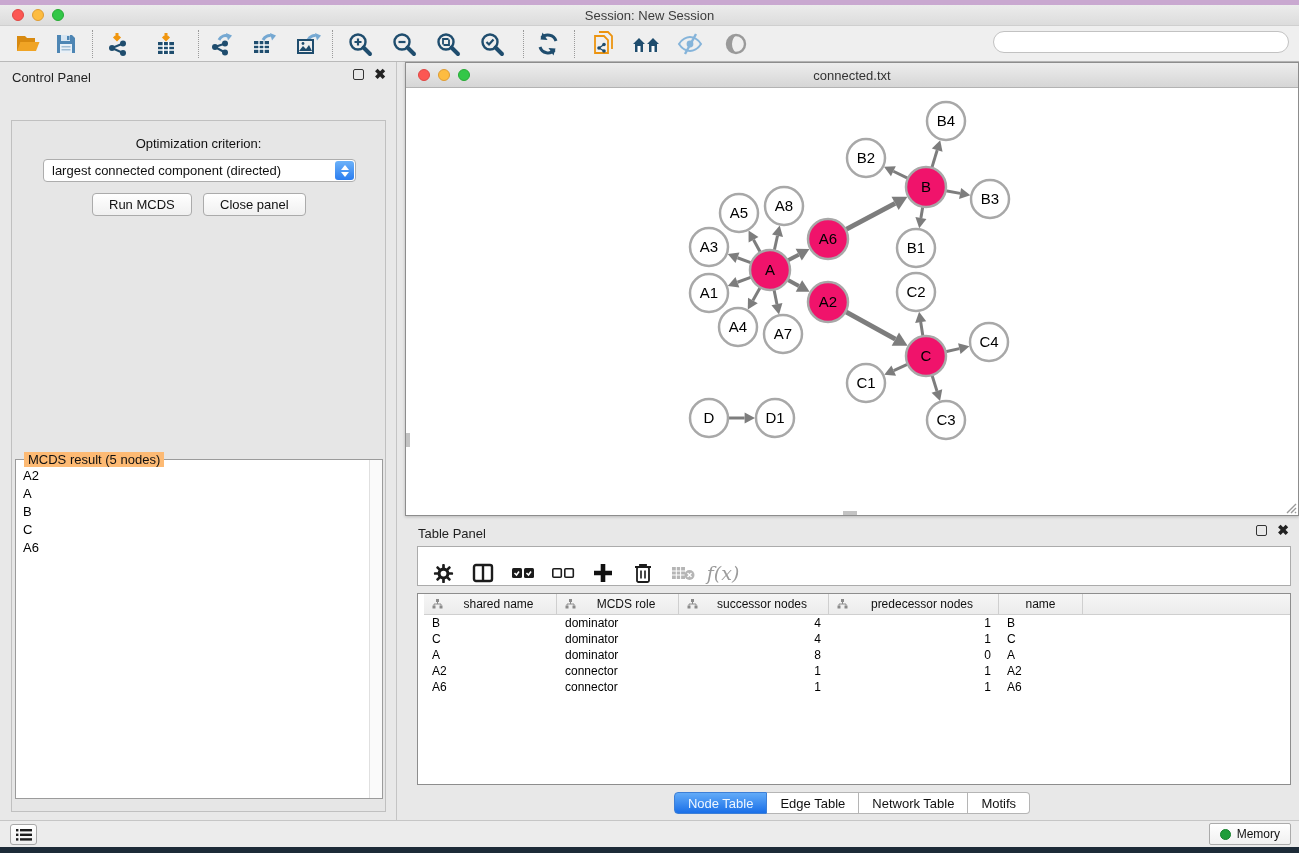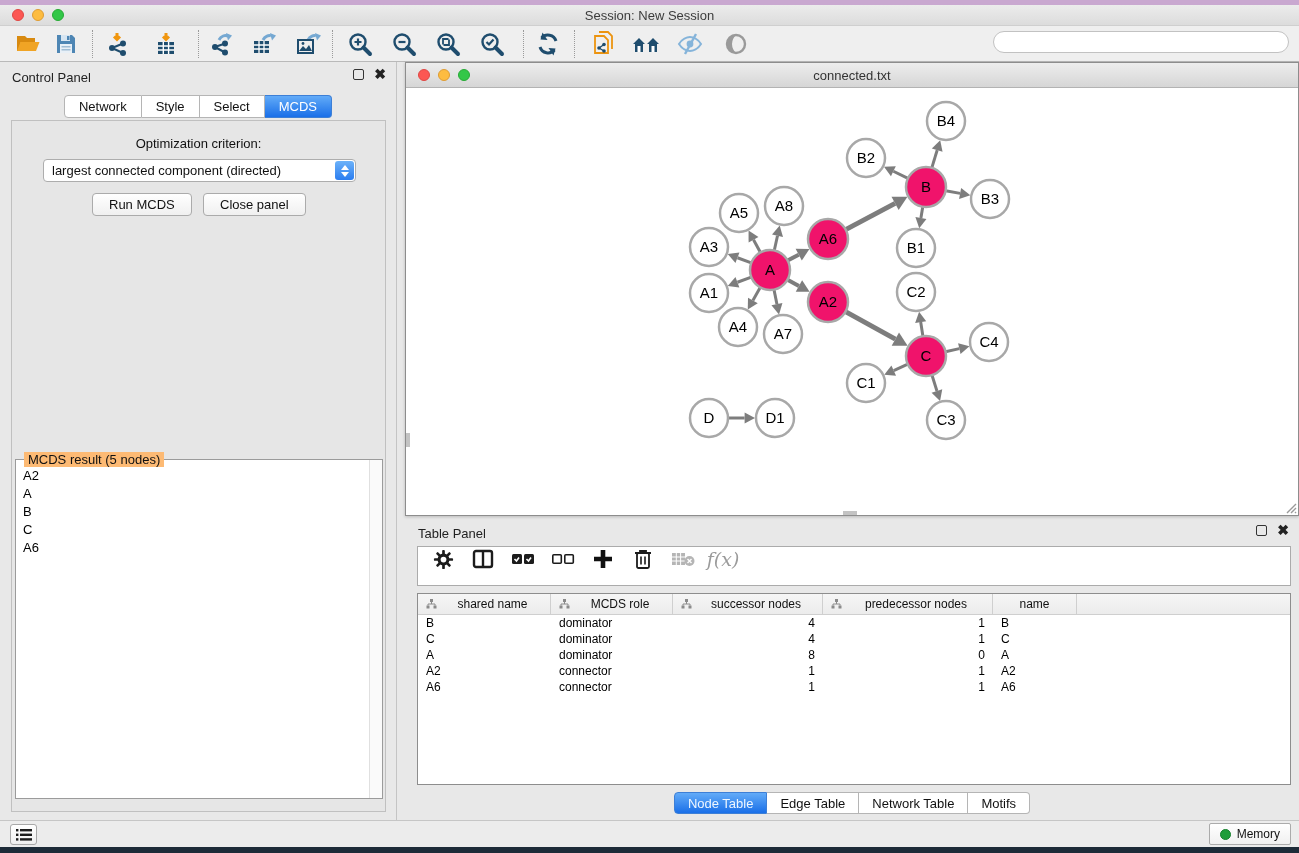--- a/index.html
+++ b/index.html
@@ -57,24 +57,24 @@
   #net-titlebar { position:absolute; left:0; top:0; width:100%; height:25px; background:linear-gradient(#ededed,#d6d6d6); border-bottom:1px solid #b3b3b3; }
   #net-title { position:absolute; left:0; right:0; top:5px; text-align:center; font-size:13px; color:#333; }
   #net-canvas { position:absolute; left:0; top:25px; width:892px; height:427px; background:#fff; }
   #net-grip { position:absolute; right:1px; bottom:1px; }
   .scroll-tick-v { position:absolute; left:0; top:345px; width:4px; height:14px; background:#c3c3c3; }
   .scroll-tick-h { position:absolute; left:437px; bottom:0; width:14px; height:4px; background:#c3c3c3; }
 
   
   #table-panel { left:405px; top:520px; width:894px; height:300px; background:#e8e8e8; }
   #tp-title { position:absolute; left:13px; top:6px; font-size:13px; color:#222; }
-  #tp-toolbar { position:absolute; left:12px; top:26px; width:874px; height:40px; background:#fff; border:1px solid #ababab; display:flex; align-items:flex-start; gap:14px; padding-left:12px; }
+  #tp-toolbar { position:absolute; left:12px; top:26px; width:874px; height:40px; background:#fff; border:1px solid #ababab; display:flex; align-items:flex-end; gap:14px; padding-left:12px; }
   .tp-icon { width:26px; height:24px; display:flex; align-items:center; justify-content:center; }
   .fx-label { font-family:"DejaVu Serif",serif; font-style:italic; font-size:19px; color:#9b9b9b; }
-  #tp-table { position:absolute; left:12px; top:73px; width:874px; height:192px; background:#fff; border:1px solid #8d8d8d; overflow:hidden; }
+  #tp-table { position:absolute; left:12px; top:73px; width:874px; height:192px; background:#fff; border:1px solid #8d8d8d; overflow:hidden;padding-left:6px; }
   #tp-head { display:flex; height:21px; background:linear-gradient(#f6f6f6,#ececec); border-bottom:1px solid #cfcfcf; }
   .th { display:flex; align-items:center; border-right:1px solid #cfcfcf; font-size:12px; color:#111; padding:0 4px; }
   .th .hicon { margin:0 2px 0 4px; }
   .th .hlabel { flex:1; text-align:center; }
   .tr { display:flex; height:16px; }
   .td { font-size:12px; color:#000; padding:0 8px; display:flex; align-items:center; }
   .td.num { justify-content:flex-end; }
   #tp-tabs { position:absolute; left:0; top:272px; width:100%; display:flex; justify-content:center; }
   .tp-tab { height:22px; padding:8px 13px; background:#fff; border:1px solid #b5b5b5; border-left:none; font-size:13px; color:#111; display:flex; align-items:center; }
   .tp-tab:first-child { border-left:1px solid #b5b5b5; border-radius:4px 0 0 4px; }
@@ -256,26 +256,20 @@
   </div>
 
   <div id="control-panel" class="abs">
     <div id="cp-header">
       <span id="cp-title">Control Panel</span>
       <span class="panel-ctrls">
         <span class="float-box"></span>
         <span class="close-x">✖</span>
       </span>
     </div>
-    <div id="cp-tabs">
-        <div class="cp-tab">Network</div>
-        <div class="cp-tab">Style</div>
-        <div class="cp-tab">Select</div>
-        <div class="cp-tab active">MCDS</div>
-      </div>
     <div id="cp-body">
       <div id="opt-label">Optimization criterion:</div>
       <div id="opt-select">
         <span>largest connected component (directed)</span>
         <span id="opt-stepper">
             <span class="tri-up"></span>
             <span class="tri-down"></span>
           </span>
       </div>
       <button class="cp-btn" id="run-btn">Run MCDS</button>

